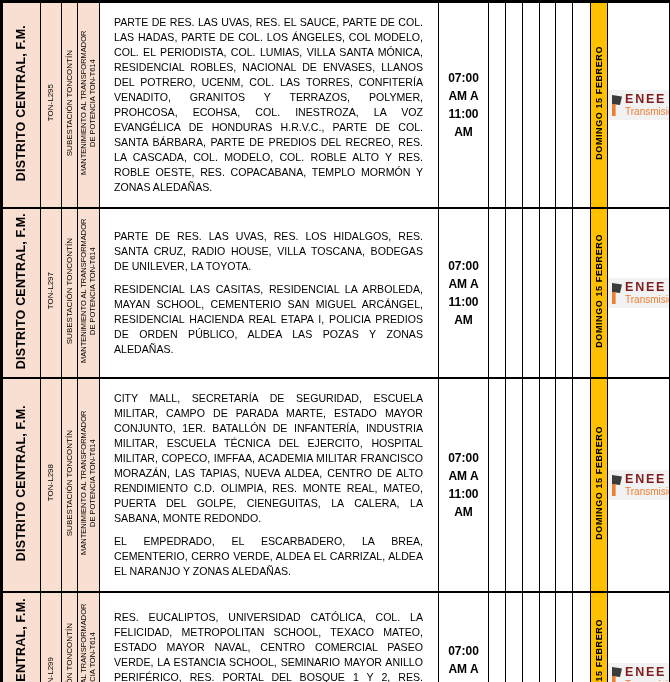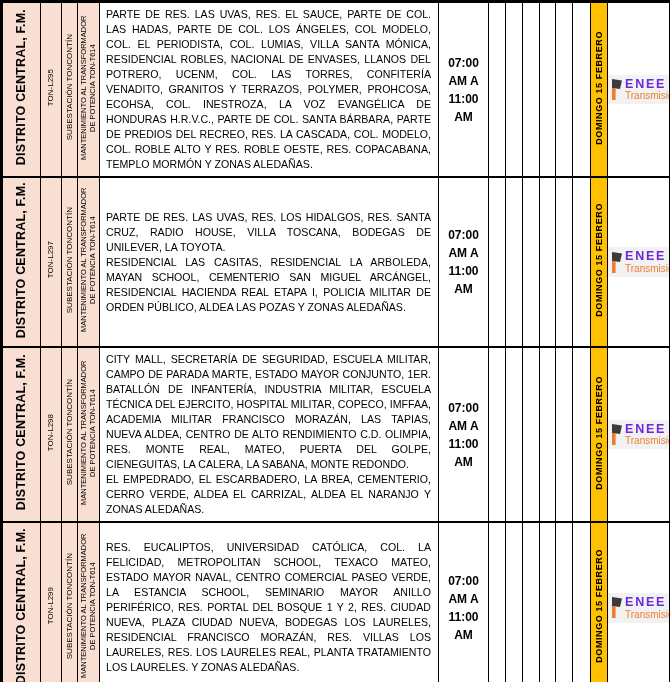--- a/index.html
+++ b/index.html
@@ -34,31 +34,31 @@
   .rot.circuit { font-size: 8px; }
   .rot.substation { font-size: 8px; }
   .rot.work { font-size: 7.5px; max-height: 156px; }
   .rot.datetx { font-weight: bold; font-size: 9px; letter-spacing: .6px; }
 
   td.areas {
     text-align: justify; vertical-align: middle;
     padding: 4px 7px 4px 6px;
     font-size: 10.6px; line-height: 15px; color: #000;
   }
-  td.areas p { margin: 0; text-align: justify; }
+  td.areas p { margin: 8px; text-align: justify; }
 
   td.timec { font-weight: bold; font-size: 12px; line-height: 1.5; color: #000; }
   .tline { display: block; }
 
   .logo {
     display: inline-flex; align-items: center; gap: 3px;
     background: #F2F2F2; padding: 3px 5px 3px 3px;
   }
   .logo-text { display: flex; flex-direction: column; align-items: flex-start; }
-  .logo-name { font-weight: bold; font-size: 12.5px; letter-spacing: 1.8px; color: #6d28d9; line-height: 1; }
+  .logo-name { font-weight: bold; font-size: 12.5px; letter-spacing: 1.8px; color: #7f1d1d; line-height: 1; }
   .logo-sub { font-size: 10px; color: #ED7D31; line-height: 1.1; }
 </style>
 </head>
 <body>
 
 <table class="sched">
   <colgroup>
     <col style="width:39px">
       <col style="width:21px">
       <col style="width:16px">
@@ -110,21 +110,21 @@
     </td>
   </tr>
 
   <tr class="r2">
     <td class="peach"><div class="rot district">DISTRITO CENTRAL, F.M.</div></td>
     <td class="peach"><div class="rot circuit">TON-L297</div></td>
     <td class="peach"><div class="rot substation">SUBESTACIÓN TONCONTÍN</div></td>
     <td class="peach"><div class="rot work">MANTENIMIENTO AL TRANSFORMADOR DE POTENCIA TON-T614</div></td>
     <td class="areas">
       <p>PARTE DE RES. LAS UVAS, RES. LOS HIDALGOS, RES. SANTA CRUZ, RADIO HOUSE, VILLA TOSCANA, BODEGAS DE UNILEVER, LA TOYOTA.</p>
-      <p>RESIDENCIAL LAS CASITAS, RESIDENCIAL LA ARBOLEDA, MAYAN SCHOOL, CEMENTERIO SAN MIGUEL ARCÁNGEL, RESIDENCIAL HACIENDA REAL ETAPA I, POLICIA MILITAR DE ORDEN PÚBLICO, ALDEA LAS POZAS Y ZONAS ALEDAÑAS.</p>
+      <p>RESIDENCIAL LAS CASITAS, RESIDENCIAL LA ARBOLEDA, MAYAN SCHOOL, CEMENTERIO SAN MIGUEL ARCÁNGEL, RESIDENCIAL HACIENDA REAL ETAPA I, POLICIA PREDIOS DE ORDEN PÚBLICO, ALDEA LAS POZAS Y ZONAS ALEDAÑAS.</p>
     </td>
     <td class="timec">
       <span class="tline">07:00 AM A</span>
       <span class="tline">11:00 AM</span>
     </td>
     <td></td>
     <td></td>
     <td></td>
     <td></td>
     <td></td>

